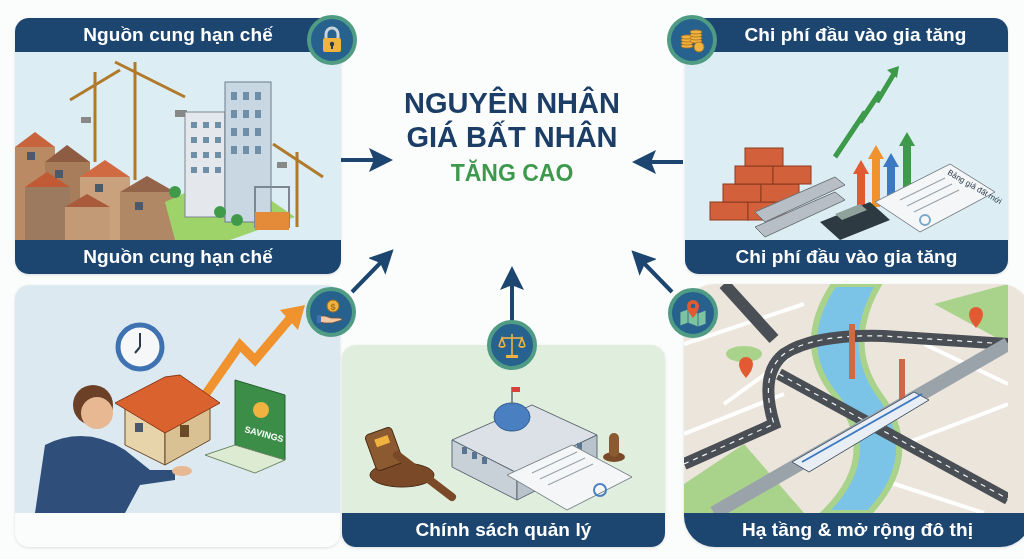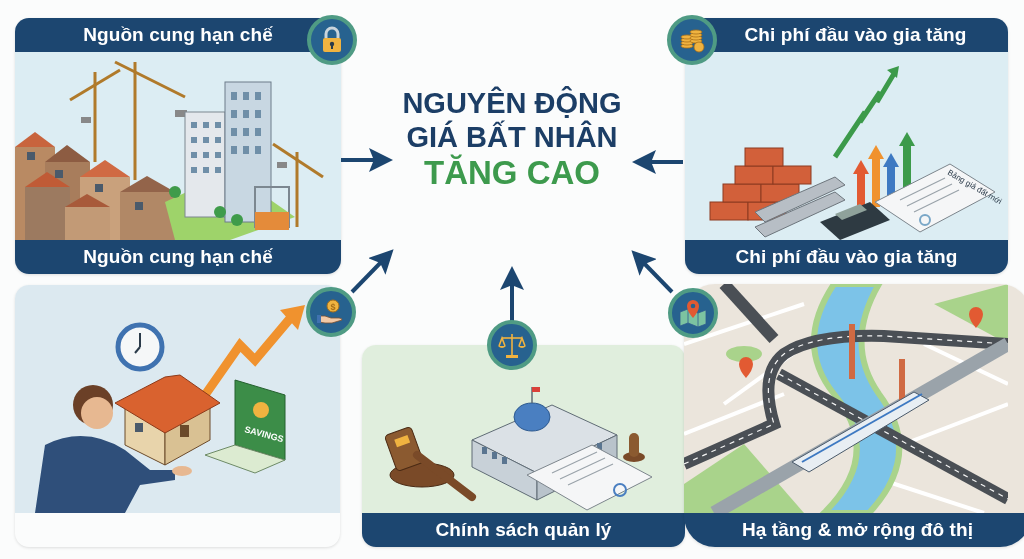--- a/index.html
+++ b/index.html
@@ -26,21 +26,21 @@
     background: #27628f; border: 4px solid #4f9b84;
     display: flex; align-items: center; justify-content: center;
     box-sizing: border-box; z-index: 5;
   }
   .badge svg { width: 32px; height: 32px; }
   .title {
     position: absolute; left: 360px; top: 86px; width: 304px;
     text-align: center; font-weight: bold; line-height: 34px;
   }
   .title .line { font-size: 29px; color: #1c3e66; display: block; }
-  .title .accent { font-size: 33px; color: #3d9a4d; display: block; margin-top: 2px; }
+  .title .accent { font-size: 23px; color: #3d9a4d; display: block; margin-top: 2px; }
   svg.arrows { position: absolute; left: 0; top: 0; width: 1024px; height: 559px; z-index: 4; pointer-events: none; }
   .illus { position: absolute; }
 </style>
 </head>
 <body>
 
 <div class="panel" style="left:15px; top:18px; width:326px; height:256px;">
   <div class="body" style="top:34px; bottom:34px; background:#dcedf3;">
     <svg class="illus" viewBox="0 0 326 188" width="326" height="188" style="left:0;top:0;">
 
@@ -182,21 +182,21 @@
         <ellipse cx="20" cy="17" rx="6" ry="2"></ellipse>
         <ellipse cx="20" cy="14" rx="6" ry="2"></ellipse>
         <ellipse cx="20" cy="11" rx="6" ry="2"></ellipse>
         <ellipse cx="20" cy="8" rx="6" ry="2"></ellipse>
         <circle cx="23" cy="23" r="5"></circle>
       </g>
     </svg>
 </div>
 
 <div class="title">
-  <span class="line">NGUYÊN ĐỘNG</span>
+  <span class="line">NGUYÊN NHÂN</span>
   <span class="line">GIÁ BẤT NHÂN</span>
   <span class="accent">TĂNG CAO</span>
 </div>
 
 <svg class="arrows" viewBox="0 0 1024 559">
   <defs>
     <marker id="ah" markerWidth="6" markerHeight="6" refX="4" refY="3" orient="auto" markerUnits="strokeWidth">
       <polygon points="0,0 6,3 0,6 1.2,3" fill="#1c4670"></polygon>
     </marker>
   </defs>
@@ -241,21 +241,21 @@
 </div>
 <div class="badge" style="left:306px; top:287px;">
   <svg viewBox="0 0 32 32">
       <circle cx="18" cy="10" r="6" fill="#f0b340" stroke="#a86f18"></circle>
       <text x="15.4" y="13.5" font-size="9" font-weight="bold" font-family="Liberation Sans, sans-serif" fill="#a86f18">$</text>
       <path d="M4 20 h6 l6 2 h8 q3 0 3 2 l-10 3 h-7 l-6 -1 z" fill="#f1c9a6" stroke="#7a4f30" stroke-width="0.8"></path>
       <rect x="2" y="19" width="4" height="8" fill="#3f72b0"></rect>
     </svg>
 </div>
 
-<div class="panel" style="left:362px; top:345px; width:323px; height:202px;">
+<div class="panel" style="left:342px; top:345px; width:323px; height:202px;">
   <div class="body" style="top:0; bottom:34px; background:#e0eedd;">
     <svg class="illus" viewBox="0 0 323 168" width="323" height="168" style="left:0;top:0;">
 
       <polygon points="110,95 190,60 255,90 175,128" fill="#dbe1e6" stroke="#5f6b75"></polygon>
       <polygon points="110,95 175,128 175,155 110,122" fill="#c8d1d8" stroke="#5f6b75"></polygon>
       <polygon points="175,128 255,90 255,115 175,155" fill="#b9c3cb" stroke="#5f6b75"></polygon>
       <ellipse cx="170" cy="72" rx="18" ry="14" fill="#4a7fc1" stroke="#2e5a8f"></ellipse>
       <line x1="170" y1="58" x2="170" y2="42" stroke="#5f6b75" stroke-width="1.5"></line>
       <rect x="170" y="42" width="8" height="5" fill="#d9413a"></rect>
       <g fill="#5a7590">

